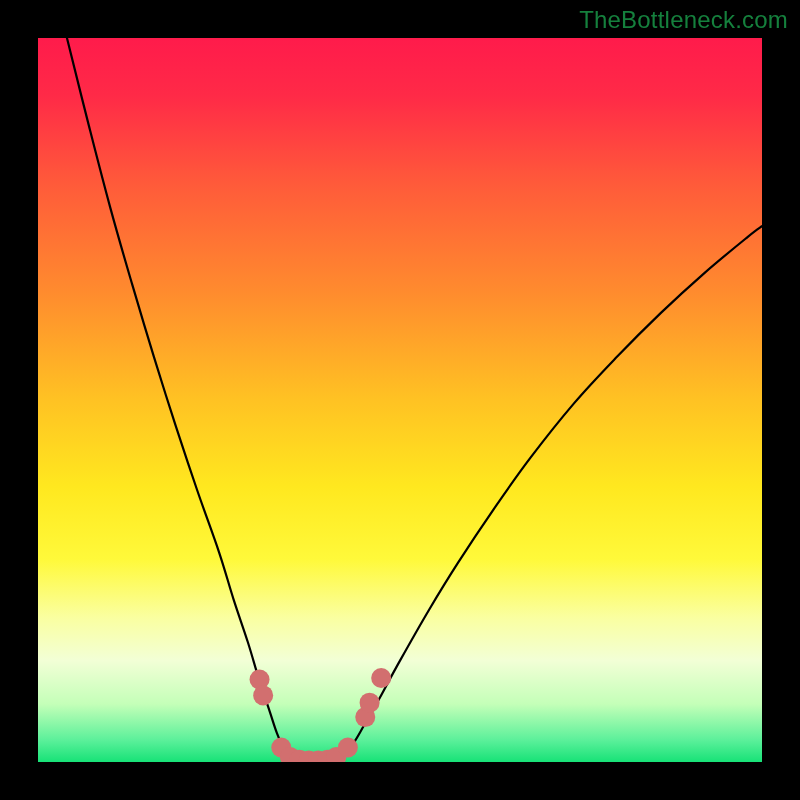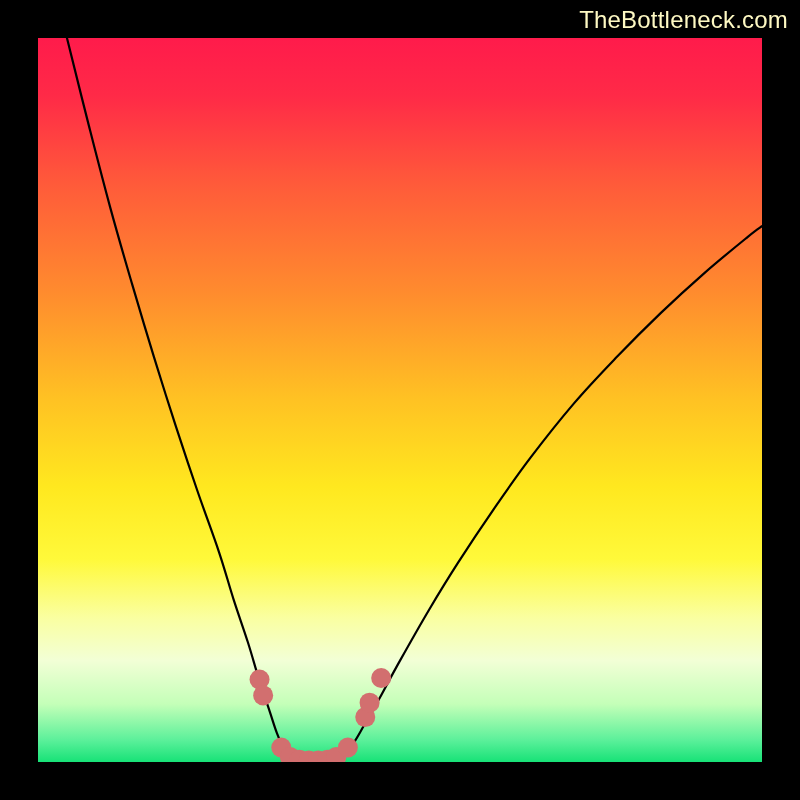--- a/index.html
+++ b/index.html
@@ -16,21 +16,21 @@
     width: 800px;
     height: 800px;
     background: #000;
   }
   .watermark {
     position: absolute;
     top: 6px;
     right: 12px;
     font-size: 24px;
     font-weight: 500;
-    color: #fef9c3;
+    color: #15803d;
     letter-spacing: 0.2px;
     z-index: 10;
   }
   .plot-frame {
     position: absolute;
     left: 38px;
     top: 38px;
     width: 724px;
     height: 724px;
     overflow: hidden;

